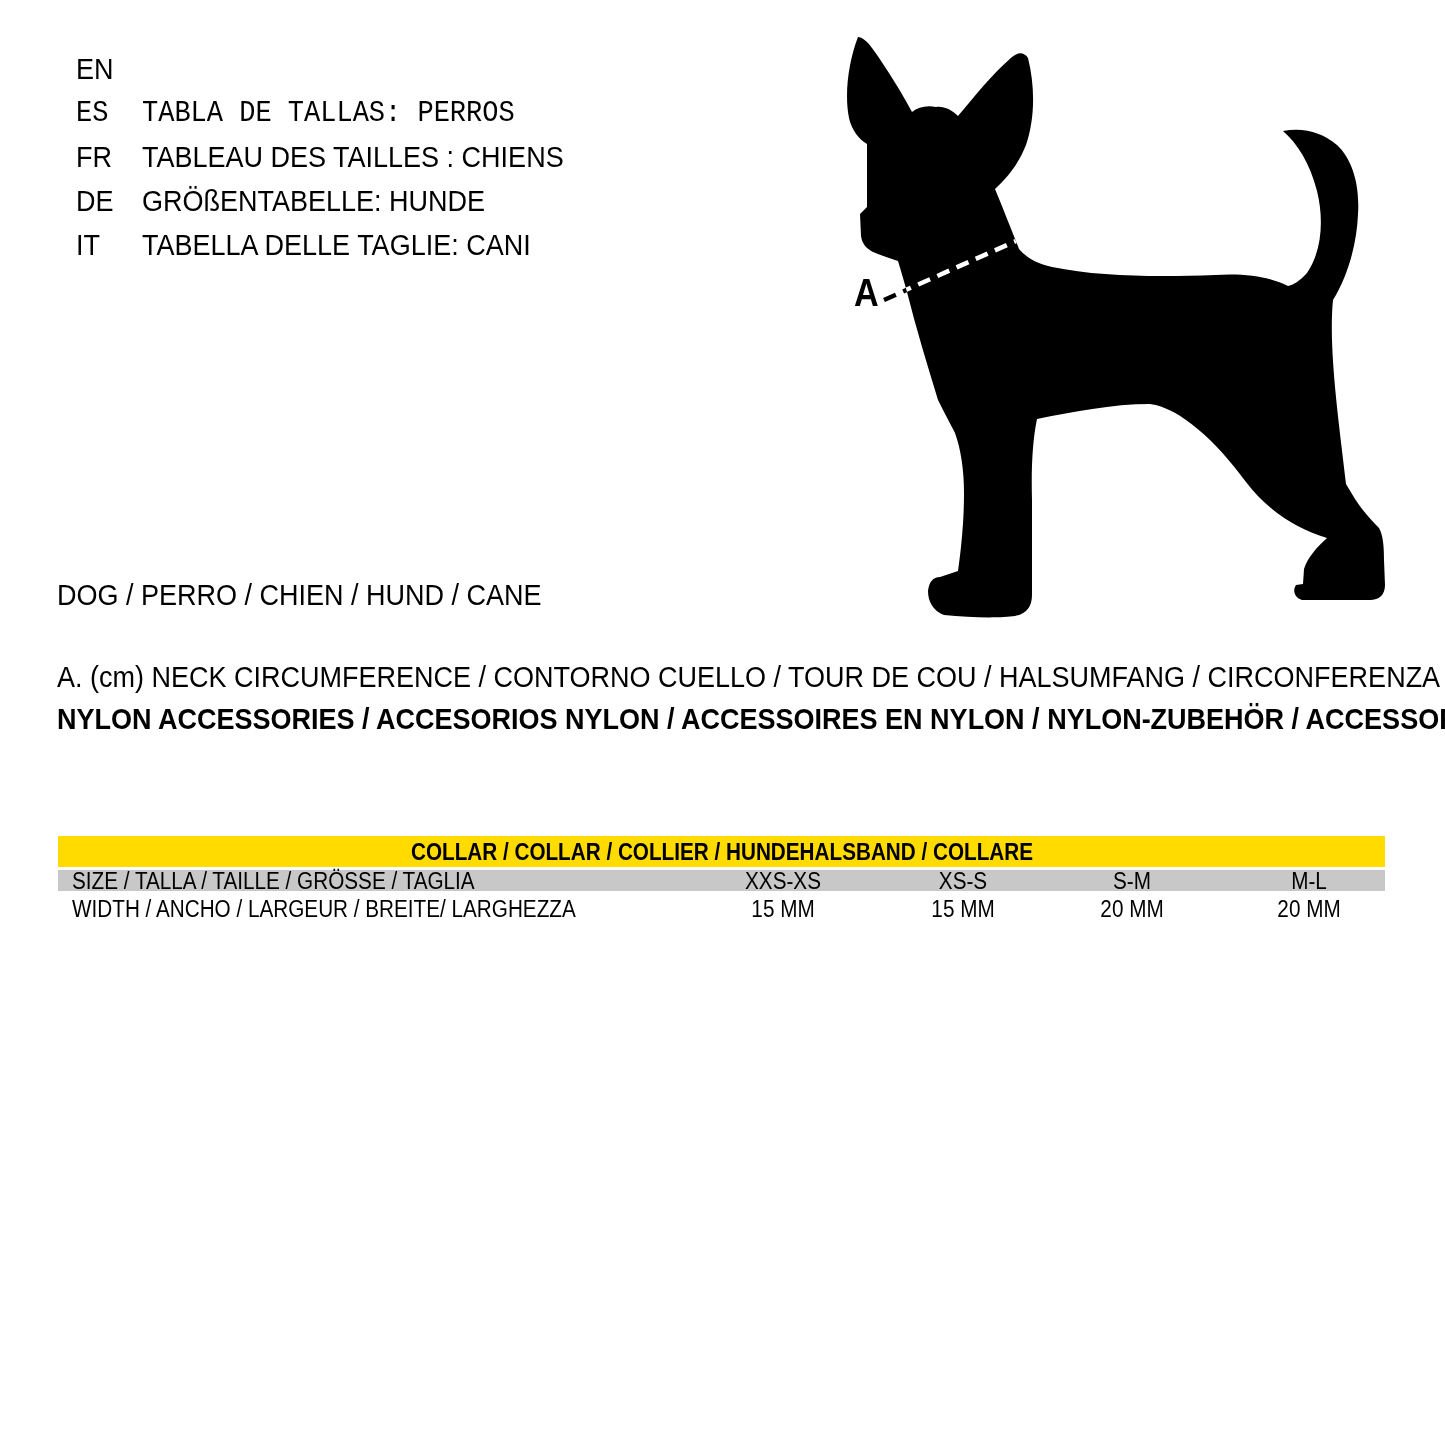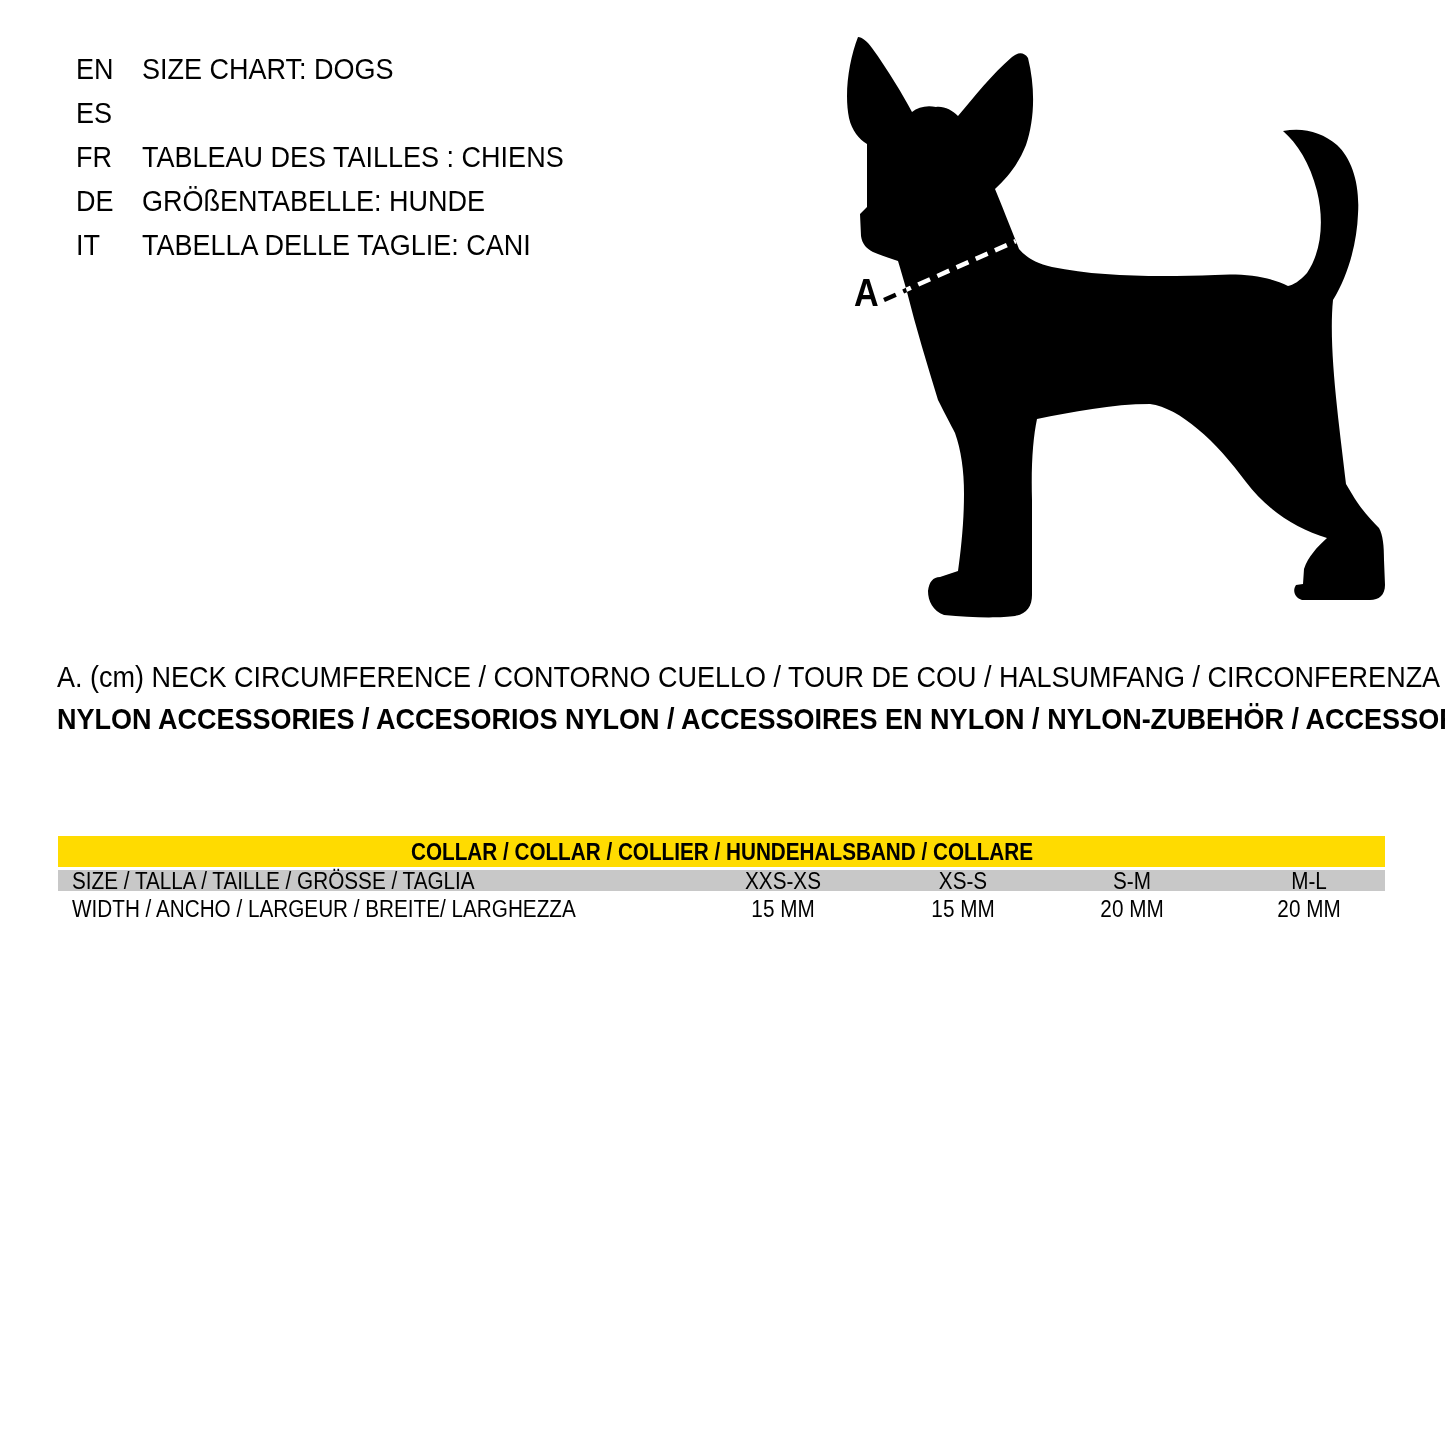--- a/index.html
+++ b/index.html
@@ -38,24 +38,24 @@
   .v1{left:725px;} .v2{left:905px;} .v3{left:1074px;} .v4{left:1251px;}
 </style>
 </head>
 <body>
 
 <div id="canvas">
 
   <div class="abs" style="left:60px;top:0;width:620px;height:280px;">
     <div class="lang-row" style="top:52px;">
       <span class="lang-code"><span class="cx">EN</span></span>
-      <span><span class="cx">SIZE CHART: DOGS</span></span>
     </div>
-    <div class="lang-row" style="top:96px;">
+    <div class="lang-row" style="top:96px;font-family:Liberation Mono, monospace;">
       <span class="lang-code"><span class="cx">ES</span></span>
+      <span><span class="cx">TABLA DE TALLAS: PERROS</span></span>
     </div>
     <div class="lang-row" style="top:184px;">
       <span class="lang-code"><span class="cx">DE</span></span>
       <span><span class="cx">GRÖßENTABELLE: HUNDE</span></span>
     </div>
     <div class="lang-row" style="top:140px;">
       <span class="lang-code"><span class="cx">FR</span></span>
       <span><span class="cx">TABLEAU DES TAILLES : CHIENS</span></span>
     </div>
     <div class="lang-row" style="top:228px;">
@@ -97,20 +97,23 @@
     </defs>
     <line x1="884" y1="300" x2="1016" y2="241" stroke="#000" stroke-width="4.5" stroke-dasharray="13 8"></line>
     <use href="#dogp" fill="#000"></use>
     <line x1="899" y1="293" x2="1016" y2="241" stroke="#fff" stroke-width="4.5" stroke-dasharray="13 8" clip-path="url(#dogclip)"></line>
   </svg>
 
   <div class="abs measure-a" style="left:854px;top:272px;">
     <span class="cx">A</span>
   </div>
 
+  <div class="abs caption" style="left:57px;top:578px;">
+    <span class="cx">DOG / PERRO / CHIEN / HUND / CANE</span>
+  </div>
 
   <div class="abs note" style="left:57px;top:660px;">
     <span class="cx">A. (cm) NECK CIRCUMFERENCE / CONTORNO CUELLO / TOUR DE COU / HALSUMFANG / CIRCONFERENZA COLLO</span>
   </div>
   <div class="abs note bold" style="left:57px;top:702px;">
     <span class="cx">NYLON ACCESSORIES / ACCESORIOS NYLON / ACCESSOIRES EN NYLON / NYLON-ZUBEHÖR / ACCESSORI IN NYLON</span>
   </div>
 
   <div class="abs size-table">
     <div class="t-band t-head">

